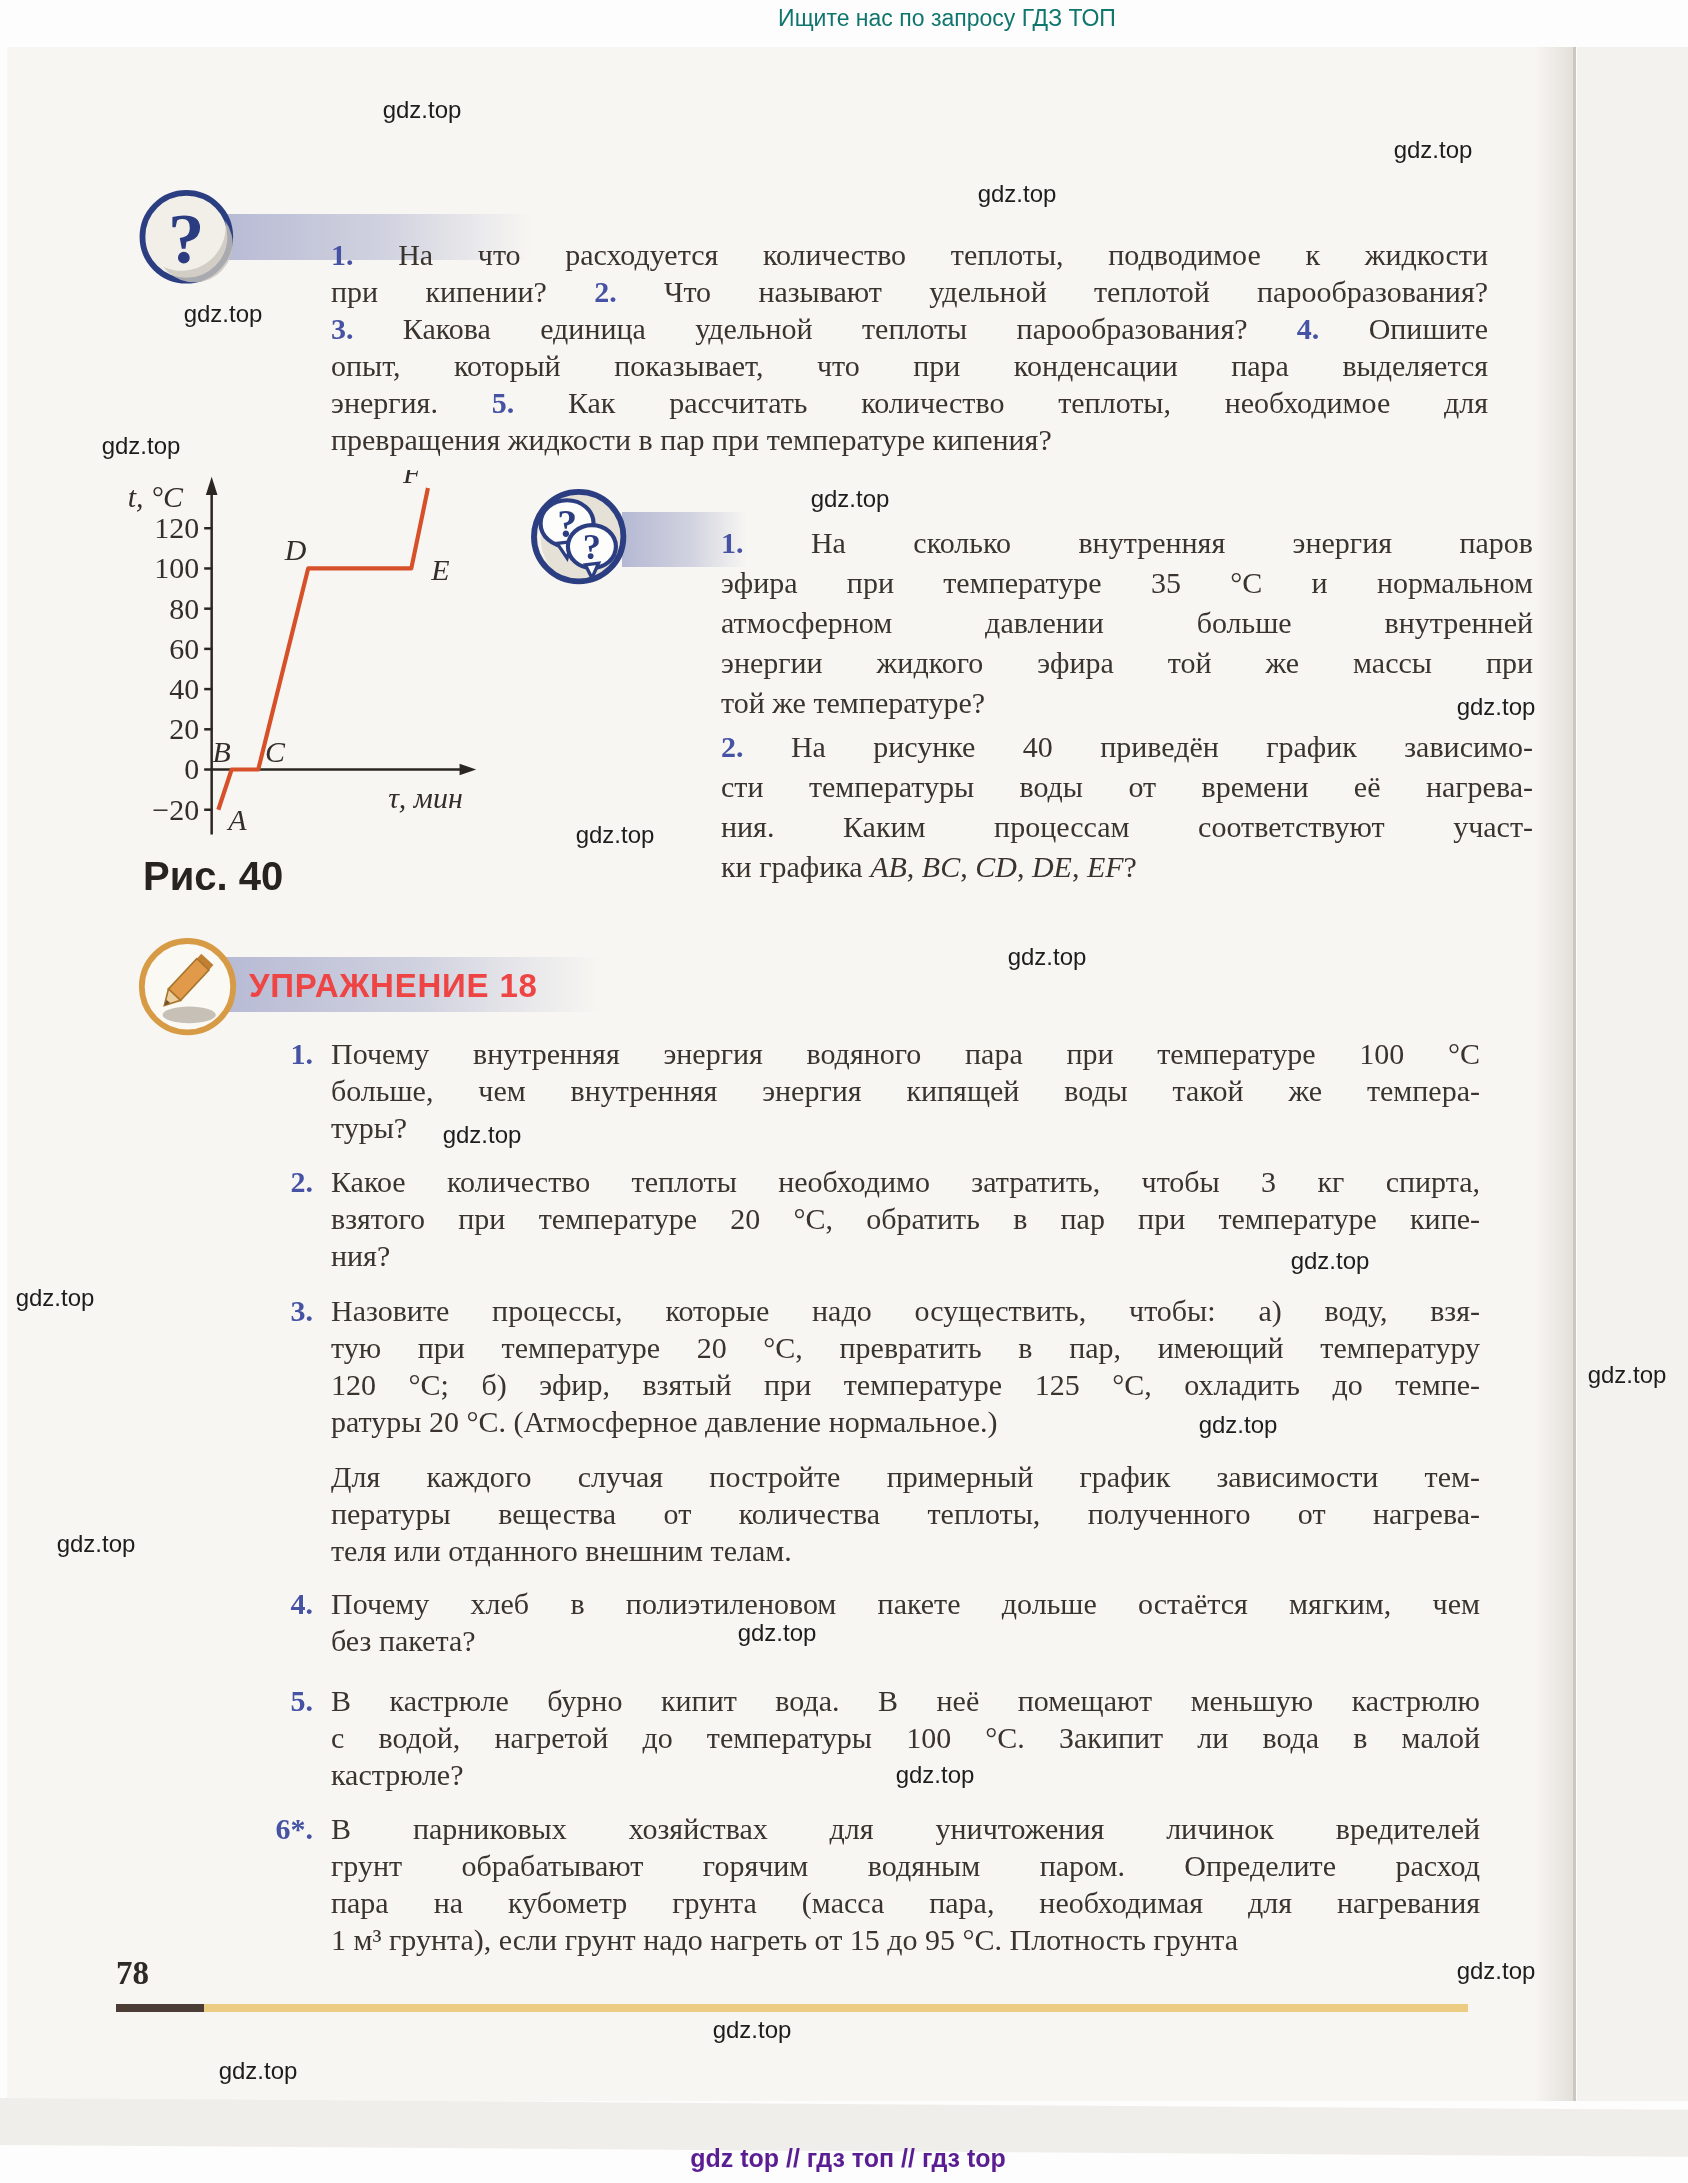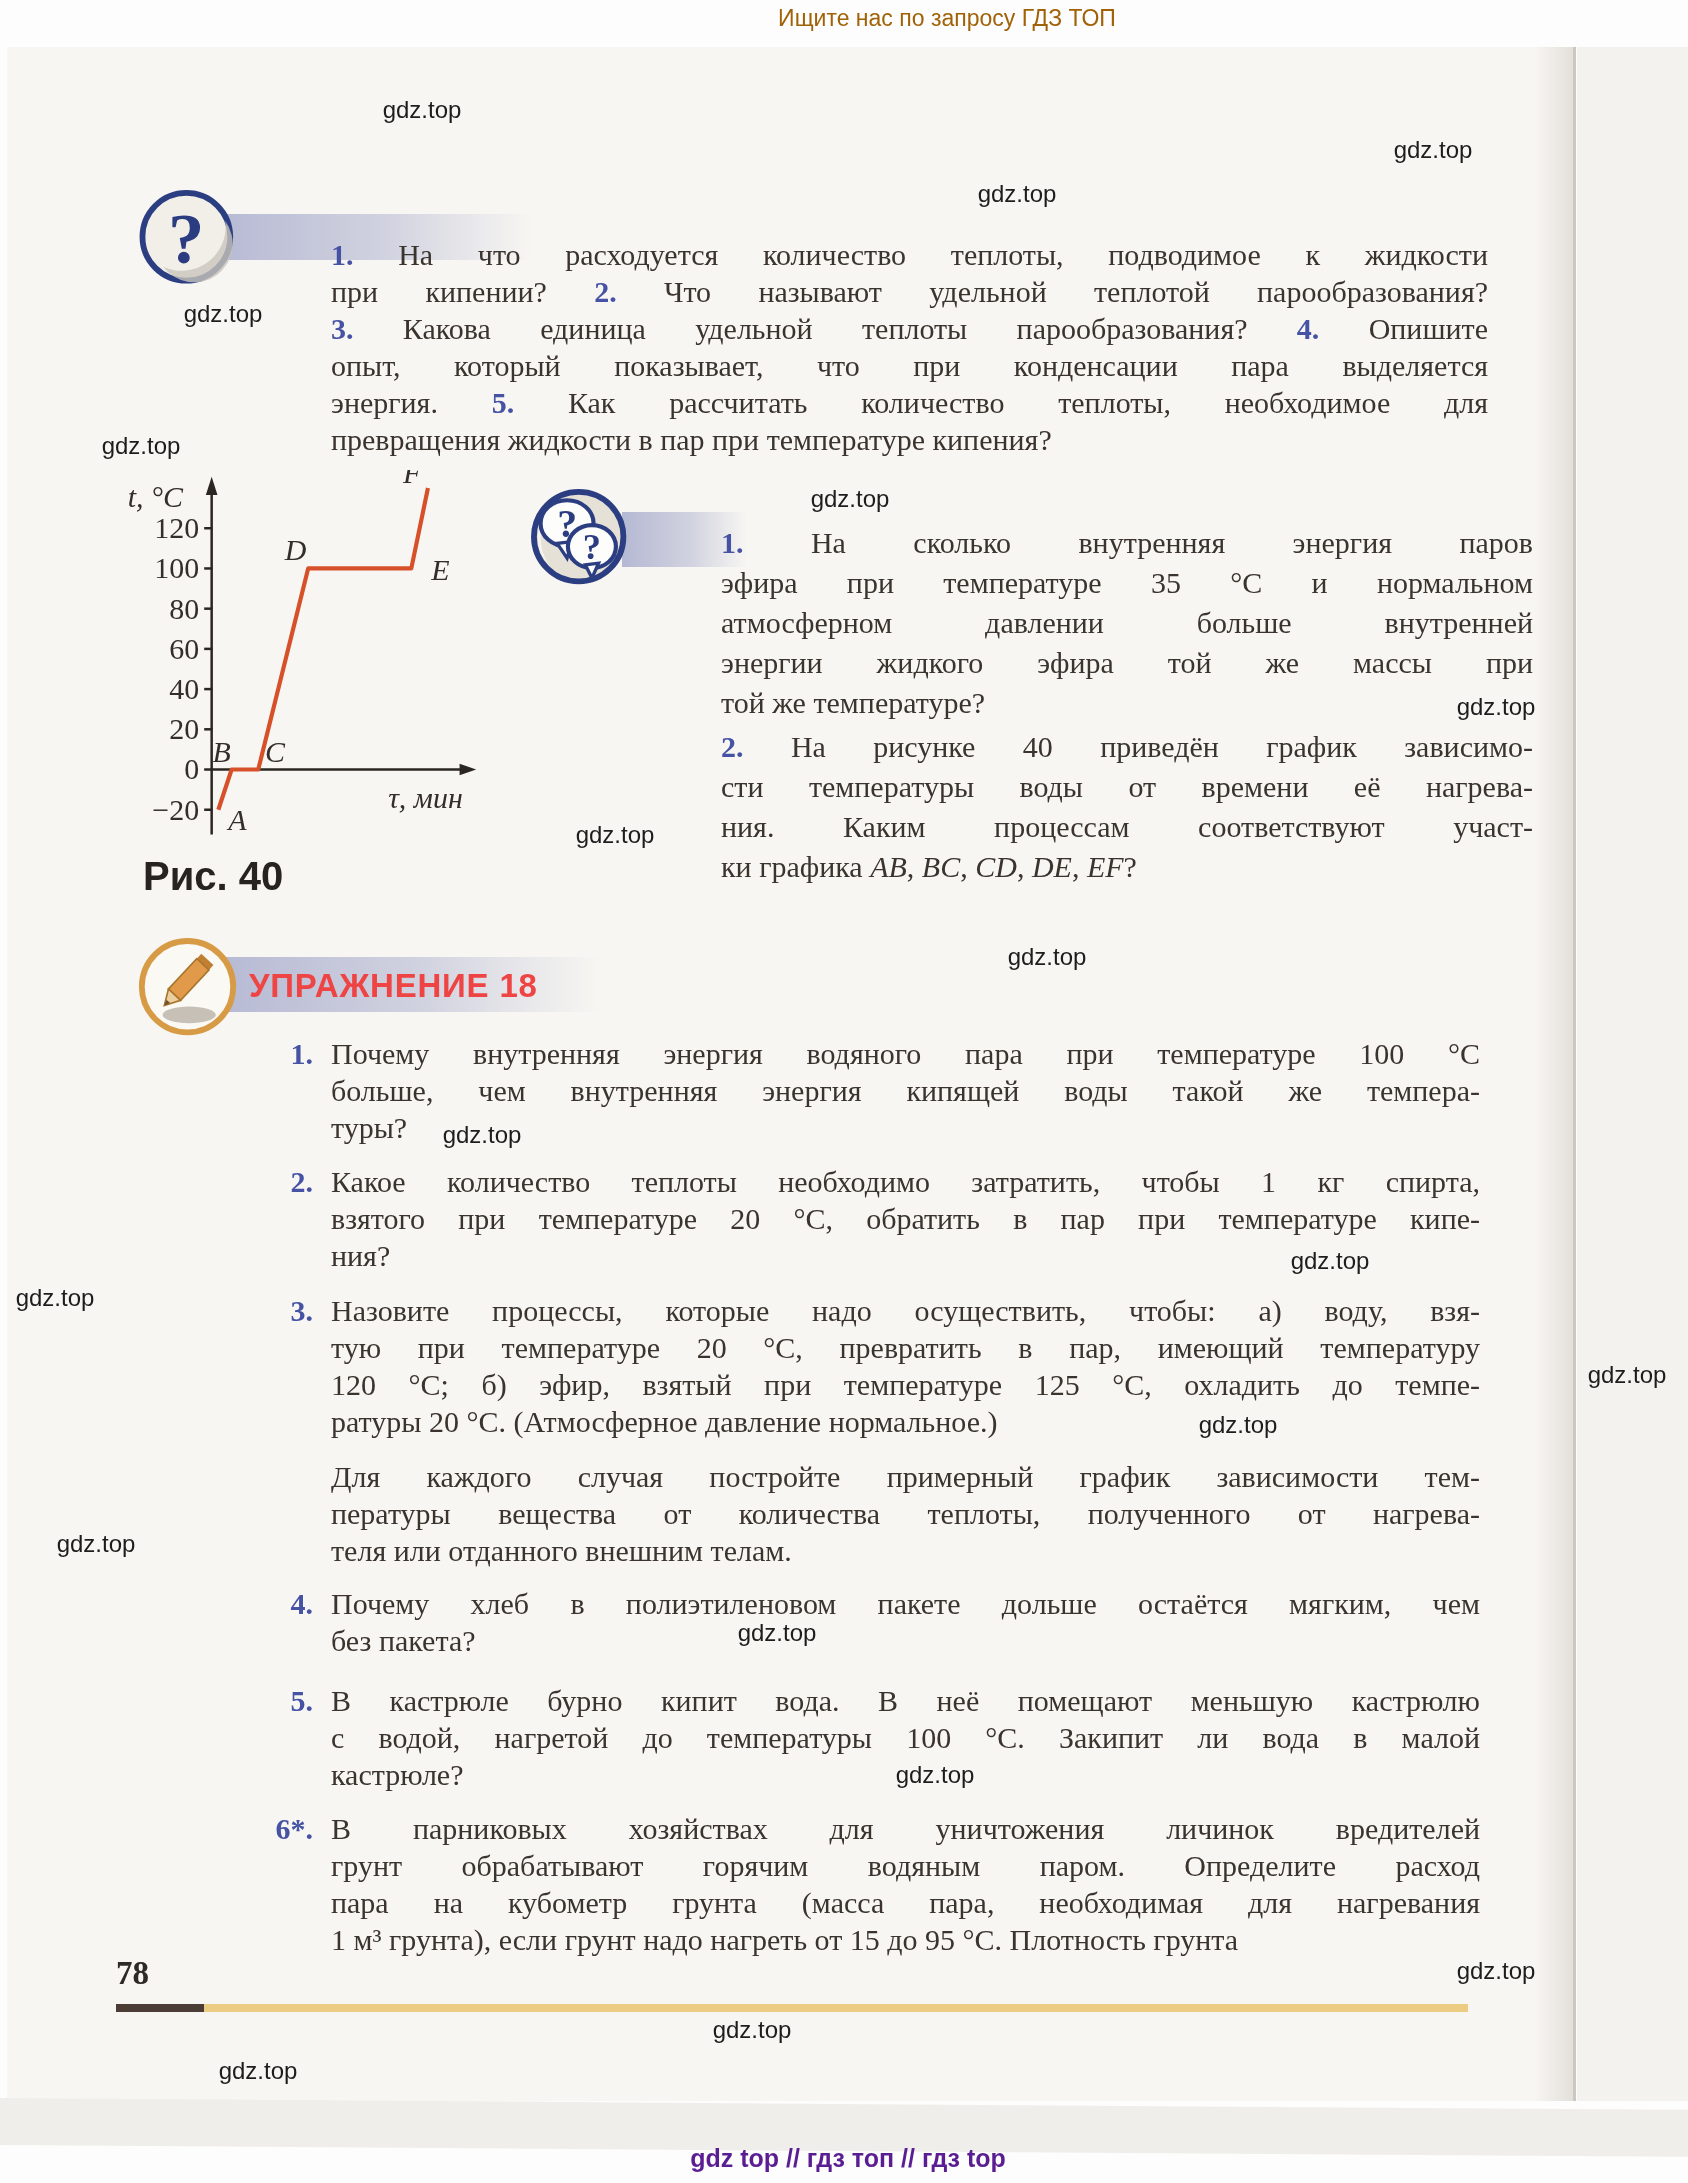--- a/index.html
+++ b/index.html
@@ -9,21 +9,21 @@
   
   .page-bg{left:6.6px;top:47px;width:1567px;height:2054px;background:#f8f6f2;}
   .right-strip{left:1577px;top:47px;width:111px;height:2054px;background:#f4f2ee;}
   .edge-shadow{left:1534px;top:47px;width:40px;height:2054px;
     background:linear-gradient(to right,rgba(0,0,0,0) 0%,rgba(80,70,60,0.13) 100%);}
   .edge-line{left:1573px;top:47px;width:3.3px;height:2054px;background:#ccc7c0;}
   .bottom-band{left:-8.3px;top:2098px;width:1745px;height:47px;background:#f0eeea;
     transform:rotate(0.4deg);transform-origin:left top;}
   
   .green-promo{left:731px;top:5px;width:432px;text-align:center;
-    font-family:"Liberation Sans",sans-serif;font-size:23px;color:#a16207;}
+    font-family:"Liberation Sans",sans-serif;font-size:23px;color:#0f766e;}
   
   .wm{position:absolute;transform:translate(-50%,-50%);white-space:nowrap;
     font-family:"Liberation Sans",sans-serif;font-size:24px;color:#1d1d1d;}
   
   .banner{background:linear-gradient(to right,rgba(177,181,209,0.95) 0%,
           rgba(177,181,209,0.55) 55%,rgba(177,181,209,0) 100%);}
   .b1{left:208px;top:214px;width:324px;height:46px;}
   .b2{left:622px;top:512px;width:125px;height:55px;}
   .b3{left:208px;top:957px;width:391px;height:55px;}
   
@@ -156,21 +156,21 @@
 
   <div id="ex-items">
       <div class="ex-item" style="top: 1035px;">
         <span class="ex-num">1.</span>
         <div class="tline">Почему внутренняя энергия водяного пара при температуре 100 °C</div>
         <div class="tline">больше, чем внутренняя энергия кипящей воды такой же темпера-</div>
         <div class="tline last">туры?</div>
       </div>
       <div class="ex-item" style="top: 1163px;">
         <span class="ex-num">2.</span>
-        <div class="tline">Какое количество теплоты необходимо затратить, чтобы 1 кг спирта,</div>
+        <div class="tline">Какое количество теплоты необходимо затратить, чтобы 3 кг спирта,</div>
         <div class="tline">взятого при температуре 20 °C, обратить в пар при температуре кипе-</div>
         <div class="tline last">ния?</div>
       </div>
       <div class="ex-item" style="top: 1292px;">
         <span class="ex-num">3.</span>
         <div class="tline">Назовите процессы, которые надо осуществить, чтобы: а) воду, взя-</div>
         <div class="tline">тую при температуре 20 °C, превратить в пар, имеющий температуру</div>
         <div class="tline">120 °C; б) эфир, взятый при температуре 125 °C, охладить до темпе-</div>
         <div class="tline last">ратуры 20 °C. (Атмосферное давление нормальное.)</div>
       </div>

